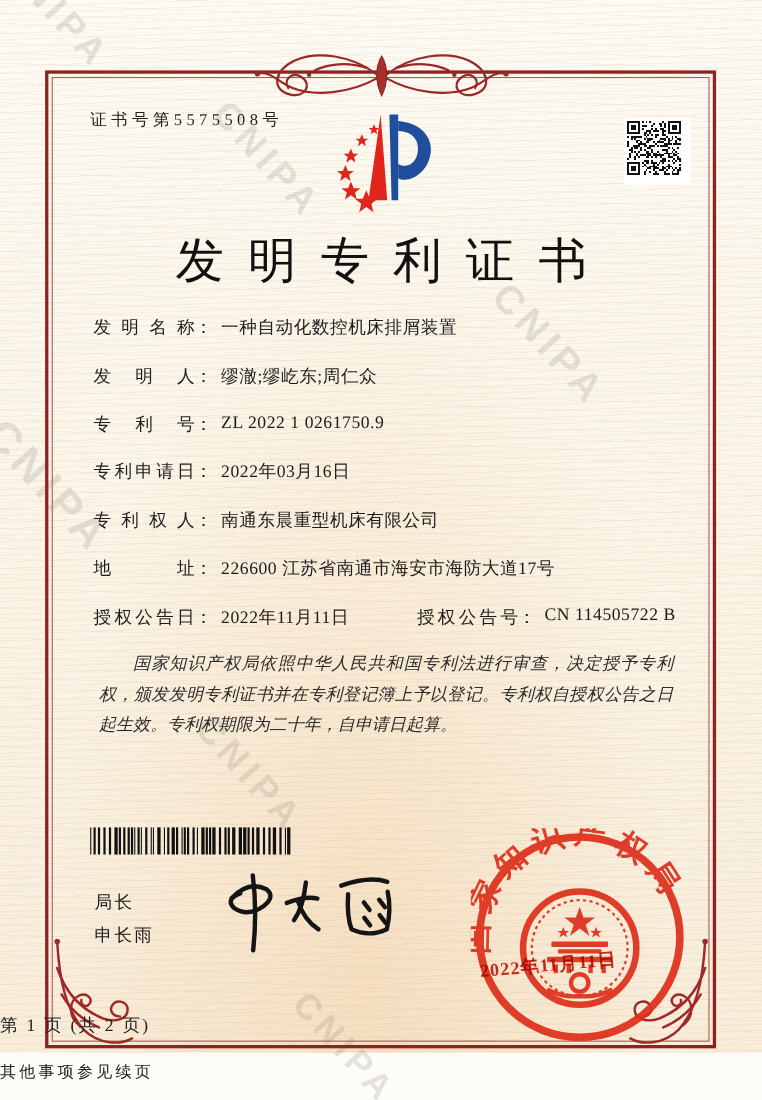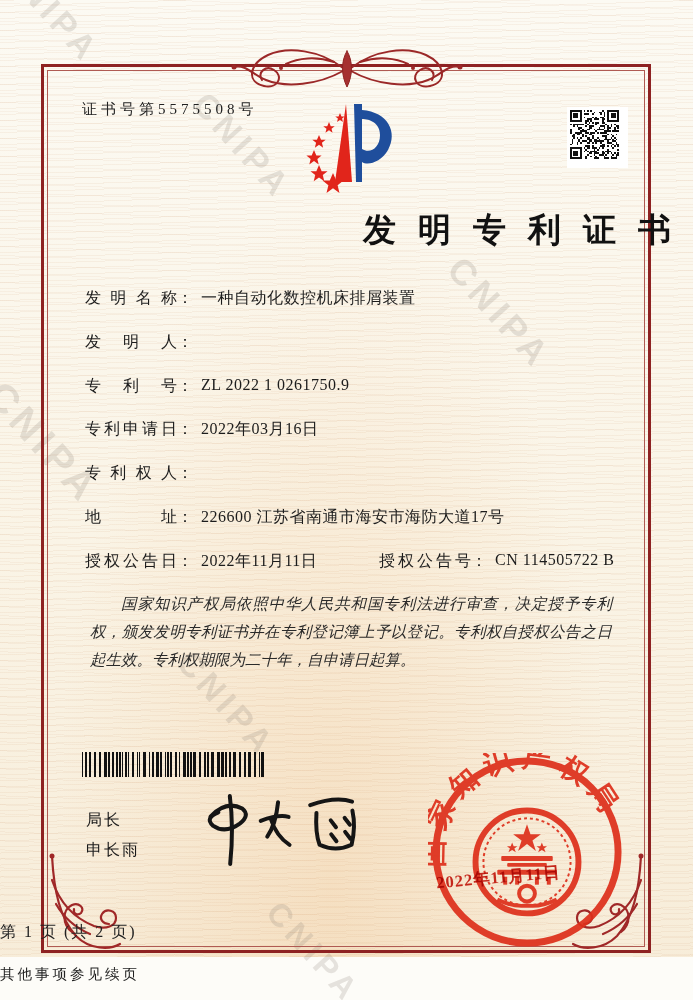--- a/index.html
+++ b/index.html
@@ -15,21 +15,21 @@
   .below-strip{position:absolute;left:0;right:0;top:957px;bottom:0;background:#fdfcf8;z-index:1;}
   .watermark{position:absolute;z-index:2;color:rgba(135,125,115,0.20);font-family:"Liberation Sans",sans-serif;
     font-weight:bold;letter-spacing:5px;transform:rotate(48deg);white-space:nowrap;}
   .frame-outer{position:absolute;top:64px;left:41px;right:42px;bottom:47px;border:3px solid #8e2222;z-index:3;}
   .frame-inner{position:absolute;top:70px;left:47px;right:48px;bottom:53px;border:1px solid #b05a52;z-index:3;}
   .orn{position:absolute;z-index:4;}
   .content{position:absolute;inset:0;z-index:4;color:#1c1c1c;}
   .cert-no{position:absolute;left:82px;top:100px;font-size:15px;letter-spacing:4px;color:#222;}
   .qr{position:absolute;left:567px;top:107px;width:55px;height:55px;background:#fff;padding:3px;}
   .logo{position:absolute;left:288px;top:102px;width:118px;height:95px;}
-  .title{position:absolute;left:0;right:0;top:208px;text-align:right;font-size:33px;font-weight:bold;
+  .title{position:absolute;left:0;right:0;top:208px;text-align:center;font-size:44px;font-weight:normal;
     letter-spacing:22px;text-indent:22px;color:#111;}
   .fields{position:absolute;left:85px;top:288px;right:60px;font-size:16px;}
   .field-row{height:43.8px;display:flex;white-space:nowrap;}
   .flabel{display:inline-block;width:92px;text-align:justify;text-align-last:justify;}
   .fcolon{display:inline-block;margin-right:8px;}
   .fvalue{letter-spacing:0.5px;}
   .fvalue.w170{display:inline-block;width:178px;}
   .second-pair{}
   .body-text{position:absolute;left:85px;right:76px;top:585px;font-size:15.5px;line-height:1.82;
     color:#2a2a2a;font-style:italic;text-align:justify;}
@@ -403,34 +403,36 @@
 
     <div class="fields">
       <div class="field-row">
         <span class="flabel">发明名称</span>
           <span class="fcolon">：</span>
           <span class="fvalue">一种自动化数控机床排屑装置</span>
       </div>
       <div class="field-row">
         <span class="flabel">发明人</span>
           <span class="fcolon">：</span>
+          <span class="fvalue">缪澈;缪屹东;周仁众</span>
       </div>
       <div class="field-row">
         <span class="flabel">专利号</span>
           <span class="fcolon">：</span>
           <span class="fvalue">ZL 2022 1 0261750.9</span>
       </div>
       <div class="field-row">
         <span class="flabel">专利申请日</span>
           <span class="fcolon">：</span>
           <span class="fvalue">2022年03月16日</span>
       </div>
       <div class="field-row">
         <span class="flabel">专利权人</span>
           <span class="fcolon">：</span>
+          <span class="fvalue">南通东晨重型机床有限公司</span>
       </div>
       <div class="field-row">
         <span class="flabel">地址</span>
           <span class="fcolon">：</span>
           <span class="fvalue">226600 江苏省南通市海安市海防大道17号</span>
       </div>
       <div class="field-row">
         <span class="flabel">授权公告日</span>
           <span class="fcolon">：</span>
           <span class="fvalue w170">2022年11月11日</span>

